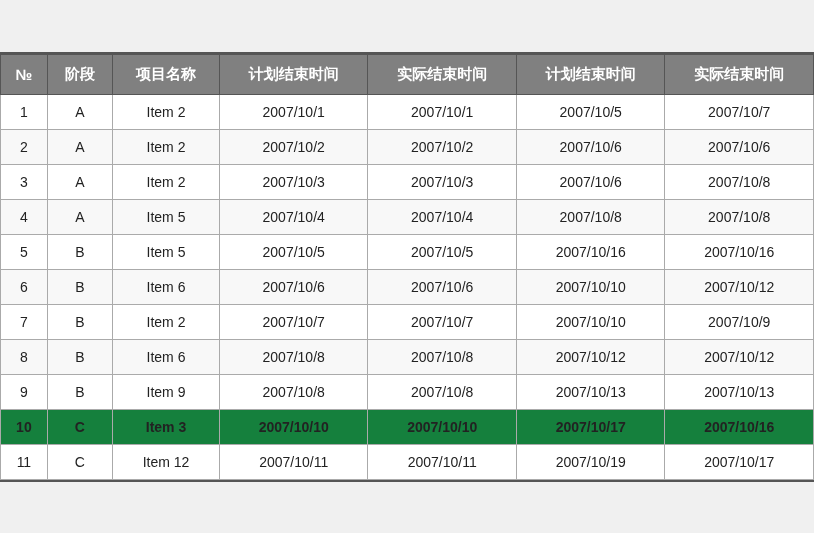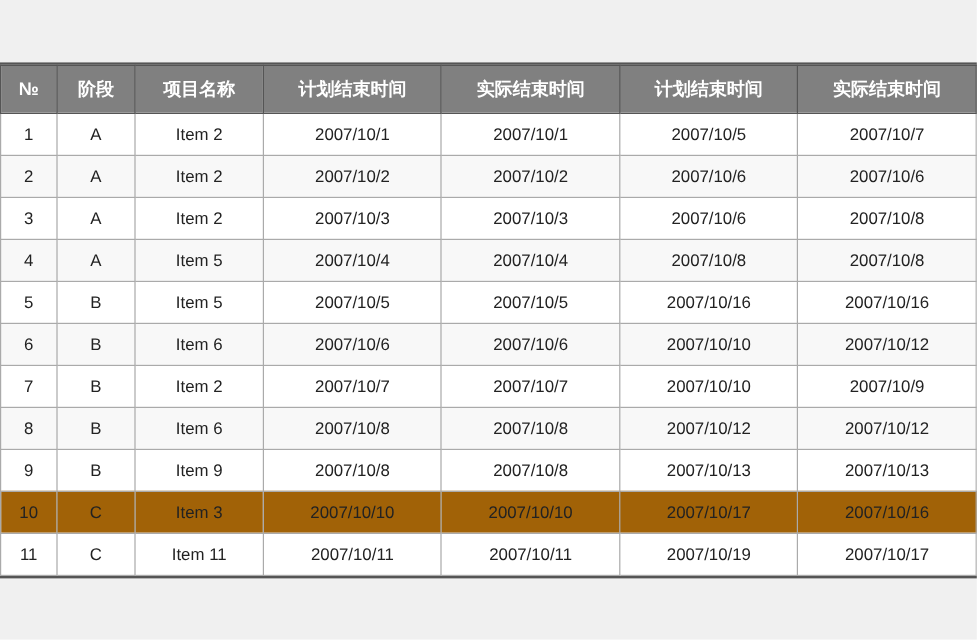--- a/index.html
+++ b/index.html
@@ -57,21 +57,22 @@
       border: 1px solid #aaa;
       padding: 9px 8px;
       text-align: center;
       font-size: 14px;
       color: #222;
       white-space: nowrap;
     }
 
     
     tbody tr.highlighted {
-      background-color: #a16207;
+      background-color: #15803d;
+      font-weight: bold;
     }
   </style>
 </head>
 <body>
 
 <div class="table-container">
   <table>
     <thead>
       <tr>
 
@@ -172,21 +173,21 @@
           <td>C</td>
           <td>Item 3</td>
           <td>2007/10/10</td>
           <td>2007/10/10</td>
           <td>2007/10/17</td>
           <td>2007/10/16</td>
         </tr>
         <tr>
           <td>11</td>
           <td>C</td>
-          <td>Item 11</td>
+          <td>Item 12</td>
           <td>2007/10/11</td>
           <td>2007/10/11</td>
           <td>2007/10/19</td>
           <td>2007/10/17</td>
         </tr>
       </tbody>
   </table>
 </div>
 
 </body></html>

